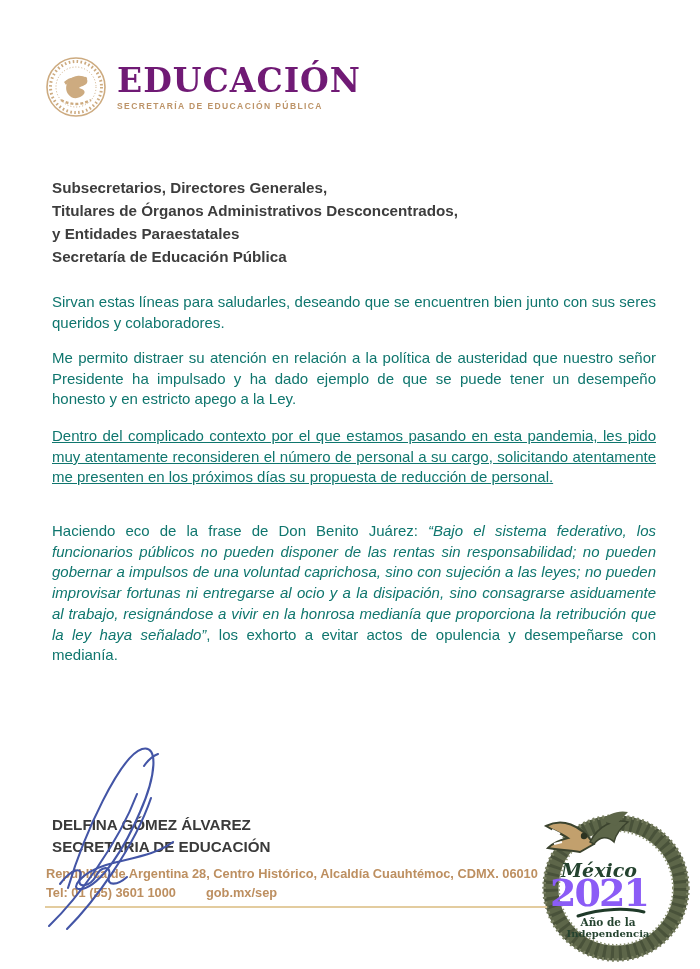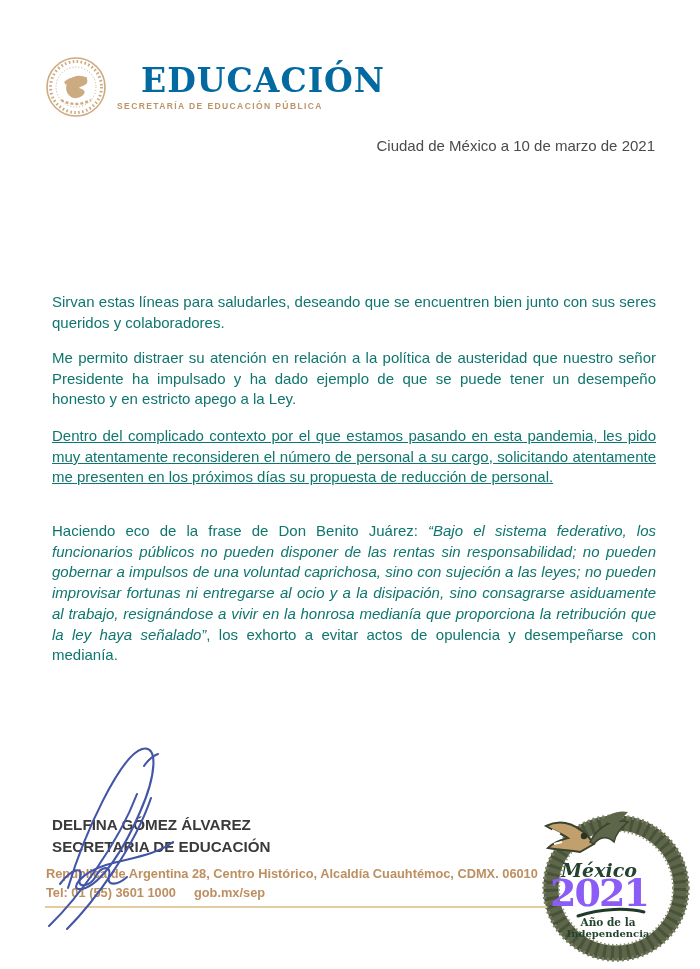--- a/index.html
+++ b/index.html
@@ -15,23 +15,22 @@
   }
   
   .brand{position:absolute;left:44px;top:54px;display:flex;align-items:center;}
   .brand-seal{width:64px;height:66px;flex:0 0 auto;}
   .brand-text{margin-left:9px;}
   .brand-title{
     font-family:"DejaVu Serif", serif;
     font-weight:bold;
     font-size:33px;
     letter-spacing:1px;
-    color:#0369a1;
+    color:#701a75;
     line-height:34px;
-    margin-left:24px;
   }
   .brand-subtitle{
     margin-top:3px;
     font-size:8.5px;
     font-weight:bold;
     letter-spacing:1.4px;
     color:#bd9468;
   }
   
   .date-line{
@@ -57,21 +56,21 @@
   .signer{
     position:absolute;left:52px;top:814px;z-index:2;
     font-size:15.2px;font-weight:bold;line-height:22px;color:#3a3a3a;
   }
   
   .footer{
     position:absolute;left:46px;top:864px;z-index:1;
     color:#bd8f60;font-size:12.8px;font-weight:bold;line-height:19px;
   }
   .footer-row2{display:flex;}
-  .footer-web{margin-left:18px;}
+  .footer-web{margin-left:30px;}
   .footer-rule{
     position:absolute;left:45px;top:906px;width:502px;height:0;
     border-top:2px solid #e3cc9f;z-index:1;
   }
   
   .stamp{position:absolute;left:532px;top:808px;width:166px;height:156px;}
   .stamp svg{position:absolute;left:0;top:0;}
   .stamp-text{position:absolute;left:0;top:0;width:100%;height:100%;
     font-family:"DejaVu Serif", serif;color:#24432f;text-align:center;}
   .stamp-mexico{position:absolute;top:51px;left:12px;width:110px;
@@ -101,22 +100,27 @@
         <path d="M20 28 C24 24 28 23 31 24 C27 26 24 28 22 31 Z"></path>
       </g>
       <path d="M17 46 Q32 54 47 46" fill="none" stroke="#cdab80" stroke-width="2.4" stroke-dasharray="3 2"></path>
     </svg>
     <div class="brand-text">
       <div class="brand-title">EDUCACIÓN</div>
       <div class="brand-subtitle">SECRETARÍA DE EDUCACIÓN PÚBLICA</div>
     </div>
   </div>
 
-  <div class="date-line">Ciudad de México a 10 de marzo de 2021</div>
 
+  <div class="recipient">
+    <div>Subsecretarios, Directores Generales,</div>
+    <div>Titulares de Órganos Administrativos Desconcentrados,</div>
+    <div>y Entidades Paraestatales</div>
+    <div>Secretaría de Educación Pública</div>
+  </div>
 
   <p class="para p1">Sirvan estas líneas para saludarles, deseando que se encuentren bien junto con sus seres queridos y colaboradores.</p>
   <p class="para p2">Me permito distraer su atención en relación a la política de austeridad que nuestro señor Presidente ha impulsado y ha dado ejemplo de que se puede tener un desempeño honesto y en estricto apego a la Ley.</p>
   <p class="para p3">Dentro del complicado contexto por el que estamos pasando en esta pandemia, les pido muy atentamente reconsideren el número de personal a su cargo, solicitando atentamente me presenten en los próximos días su propuesta de reducción de personal.</p>
   <p class="para p4"><span>Haciendo eco de la frase de Don Benito Juárez: </span><span class="quote">“Bajo el sistema federativo, los funcionarios públicos no pueden disponer de las rentas sin responsabilidad; no pueden gobernar a impulsos de una voluntad caprichosa, sino con sujeción a las leyes; no pueden improvisar fortunas ni entregarse al ocio y a la disipación, sino consagrarse asiduamente al trabajo, resignándose a vivir en la honrosa medianía que proporciona la retribución que la ley haya señalado”</span><span>, los exhorto a evitar actos de opulencia y desempeñarse con medianía.</span></p>
 
   <svg class="signature-svg" width="190" height="198" viewBox="0 0 190 198">
     <g fill="none" stroke="#4355a6" stroke-width="2.1" stroke-linecap="round">
       <path d="M32 152 C 48 98 84 20 106 13 C 123 8 120 40 104 76 C 90 109 66 149 46 153 C 32 155 44 137 70 129 C 94 122 120 119 137 106"></path>
       <path d="M24 148 C 36 132 48 130 44 142 C 40 153 54 151 60 140 C 65 130 76 129 73 140 C 70 151 82 149 91 141"></path>

